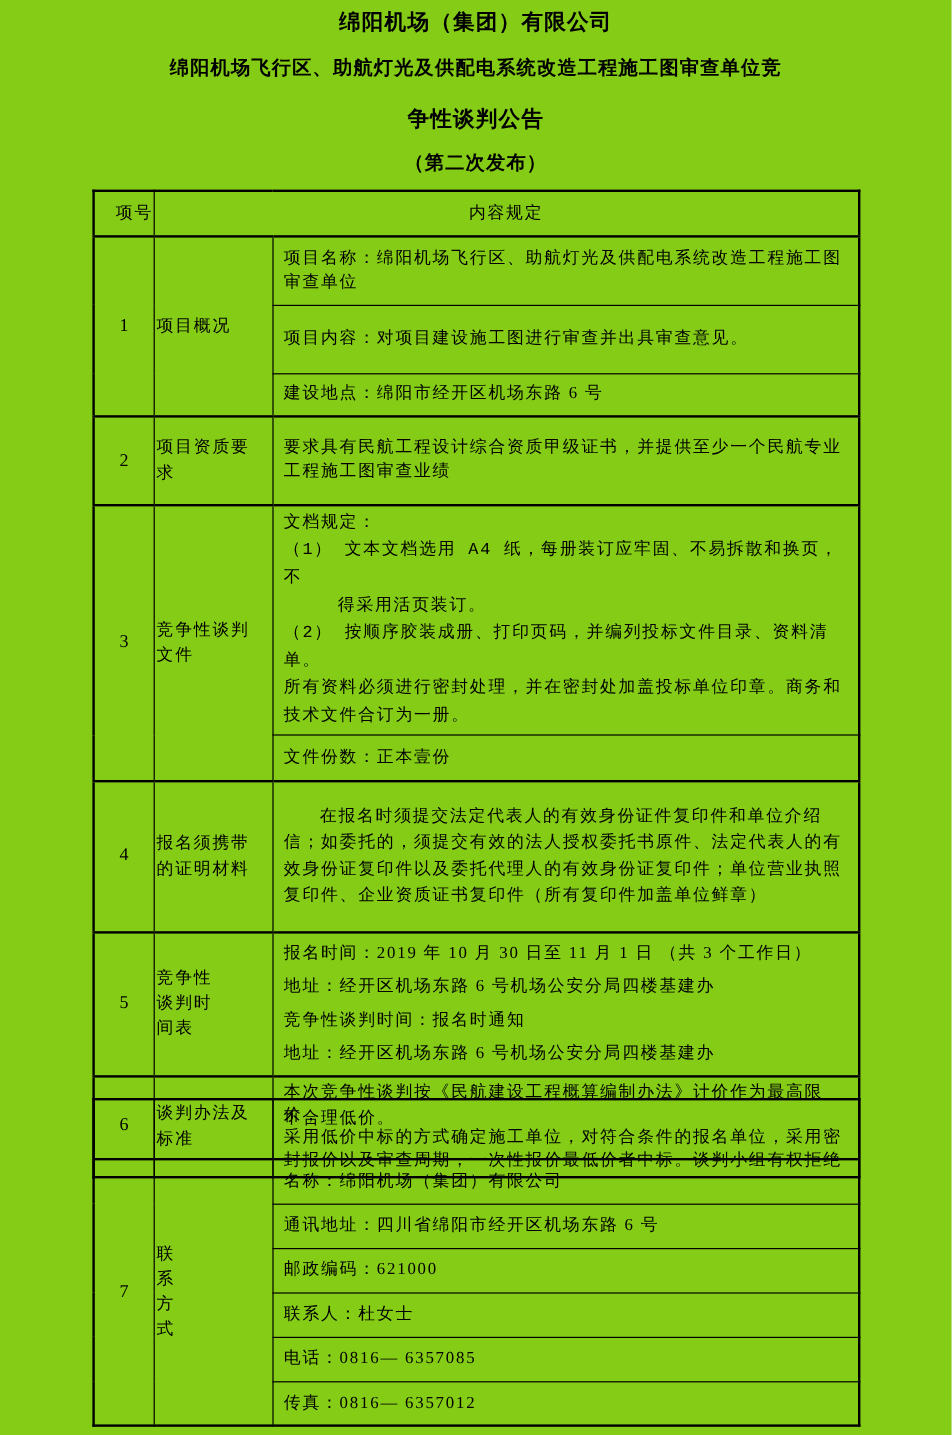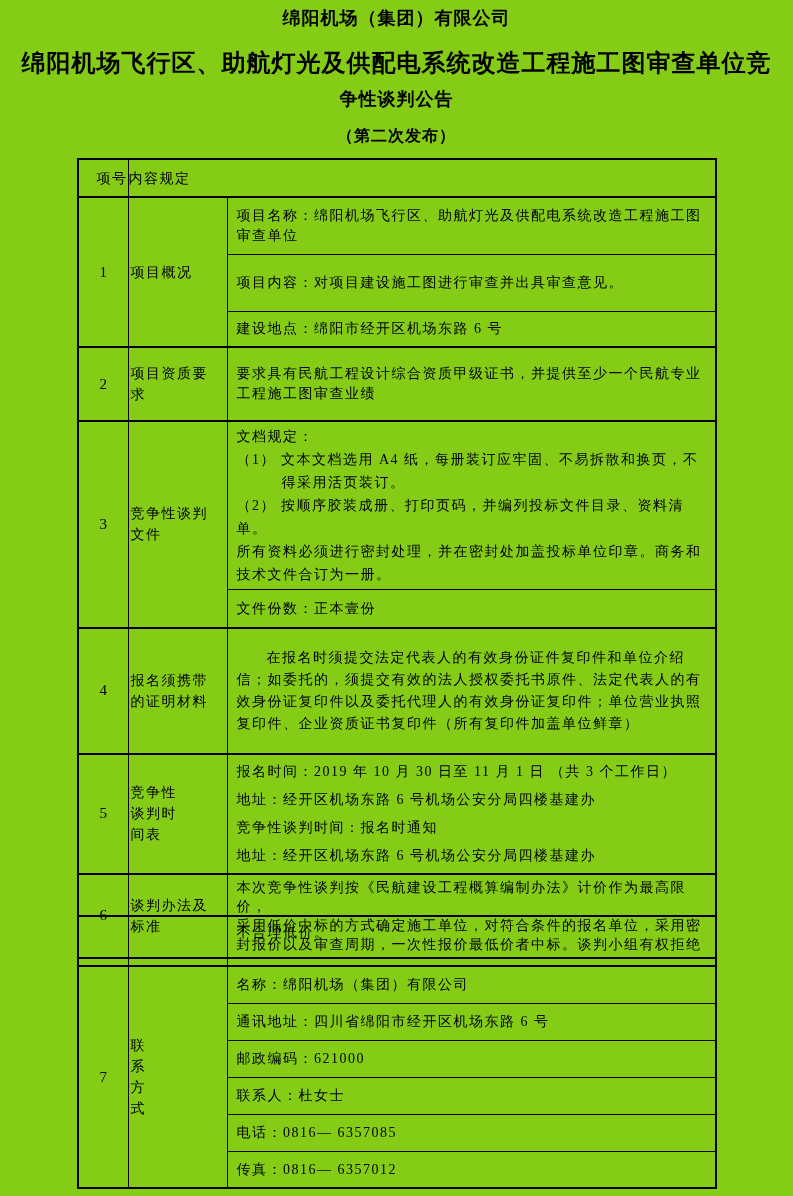--- a/index.html
+++ b/index.html
@@ -18,21 +18,21 @@
   .doc-title {
     position: absolute;
     left: 0; width: 100%;
     text-align: center;
     font-family: "DejaVu Sans", "Liberation Sans", sans-serif;
     font-weight: bold;
     letter-spacing: 1px;
     white-space: nowrap;
   }
   .t1 { top: 6px;   font-size: 18px; }
-  .t2a { top: 47px; font-size: 24px; }
+  .t2a { top: 47px; font-size: 16px; }
   .t2b { top: 87px; font-size: 18px; }
   .t3 { top: 126px; font-size: 16px; }
 
   
   table.bid {
     position: absolute;
     left: 77px;
     width: 640px;
     border-collapse: collapse;
     table-layout: fixed;
@@ -57,26 +57,26 @@
   td.label {
     text-align: left;
     padding: 4px 2px;
     line-height: 21px;
   }
   td.content {
     text-align: left;
     padding: 3px 6px 3px 9px;
   }
   td.th-item { text-align: right; }
-  td.th-content { text-align: left; }
+  td.th-content { text-align: center; }
 
   
   .lh20 { line-height: 20px; }
   .lh22 { line-height: 22px; }
-  .lh23 { line-height: 23px; }
+  .lh23 { line-height: 23px; font-family: Liberation Mono, monospace; }
   .lh28 { line-height: 28px; }
   .lh19 { line-height: 19px; }
   .lh30 { line-height: 30px; }
   .lh35 { line-height: 35px; }
 
   .ind-wrap { padding-left: 45px; }   
   .ind-first { text-indent: 30px; }   
 
   td.cont-cell { vertical-align: top; padding-top: 5px; }
 </style>

